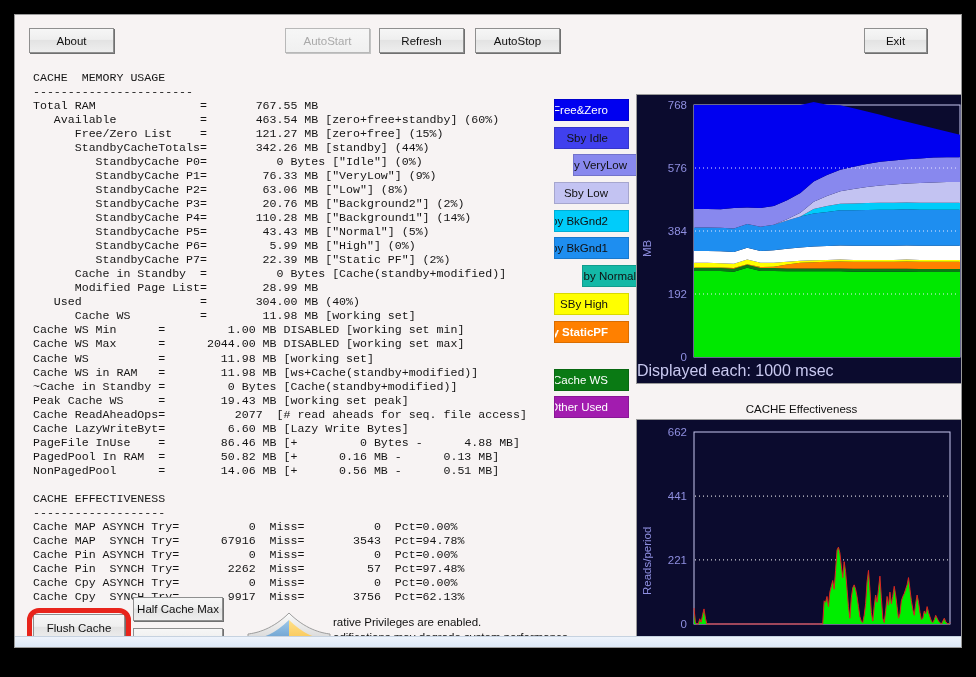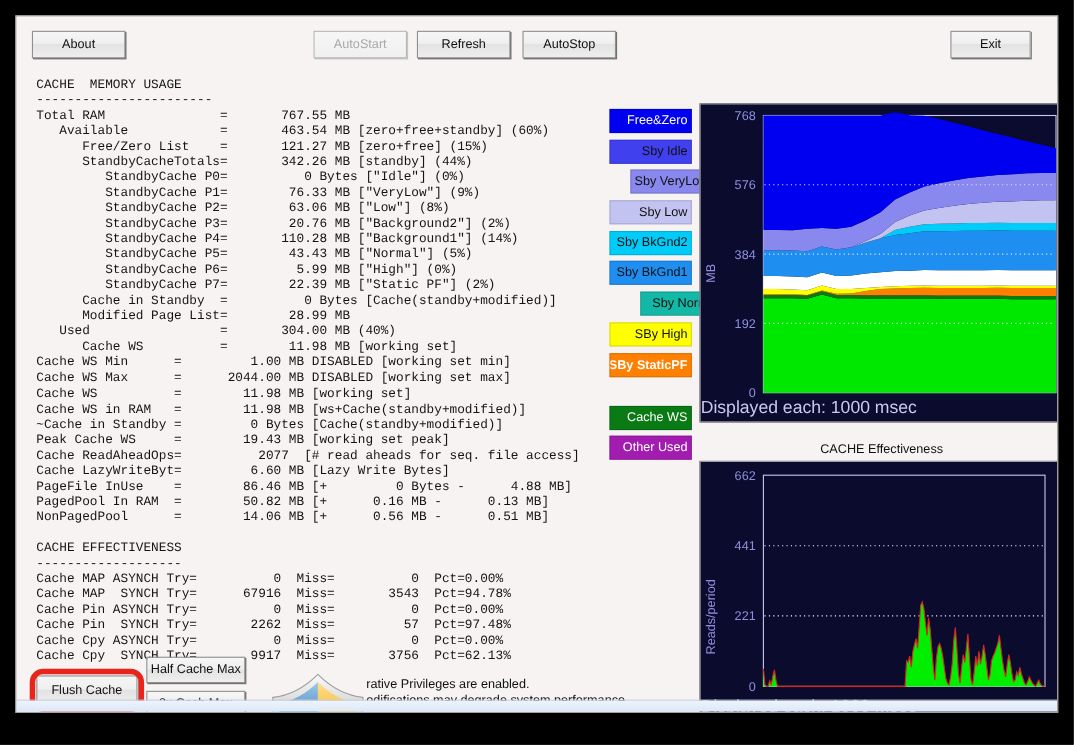--- a/index.html
+++ b/index.html
@@ -31,21 +31,21 @@
     box-sizing:border-box;
     cursor:default;
     user-select:none;
   }
   .btn.disabled{color:#a9a9a9;border-color:#b8b8b8;box-shadow:1px 1px 0 #c3c3c3;
     background:linear-gradient(to bottom,#f6f6f6 0%,#f0f0f0 100%);}
   #btn-about{left:14px;top:13px;width:85px;height:25px;}
   #btn-autostart{left:270px;top:13px;width:85px;height:25px;}
   #btn-refresh{left:364px;top:13px;width:85px;height:25px;}
   #btn-autostop{left:460px;top:13px;width:85px;height:25px;}
-  #btn-exit{left:849px;top:13px;width:73px;height:25px;}
+  #btn-exit{left:849px;top:13px;width:63px;height:25px;}
 
   #btn-flush{left:18px;top:599px;width:92px;height:27px;}
   #btn-halfcache{left:118px;top:582px;width:90px;height:24px;}
   #btn-2xcache{left:118px;top:613px;width:90px;height:24px;}
 
   
   .report{
     position:absolute;left:18px;top:44px;width:510px;
     font-family:"Liberation Mono","DejaVu Sans Mono",monospace;
     font-size:11.6px;line-height:14.05px;
@@ -53,21 +53,21 @@
     letter-spacing:0px;
   }
 
   
   .legend{position:absolute;left:539px;top:84px;width:75px;}
   .legend-item{
     width:75px;height:22px;margin-bottom:5.7px;
     display:flex;align-items:center;justify-content:flex-end;
     font-family:"Liberation Sans",sans-serif;
     font-size:11.5px;
-    padding-right:3px;box-sizing:border-box;
+    padding-right:20px;box-sizing:border-box;
     border:1px solid rgba(0,0,0,.15);
     white-space:nowrap;overflow:hidden;
     cursor:default;user-select:none;
   }
 
   
   .panel{position:absolute;background:#f7f3f3;}
   .panel-title{
     text-align:center;font-size:11.5px;color:#101010;
     font-family:"Liberation Sans",sans-serif;

